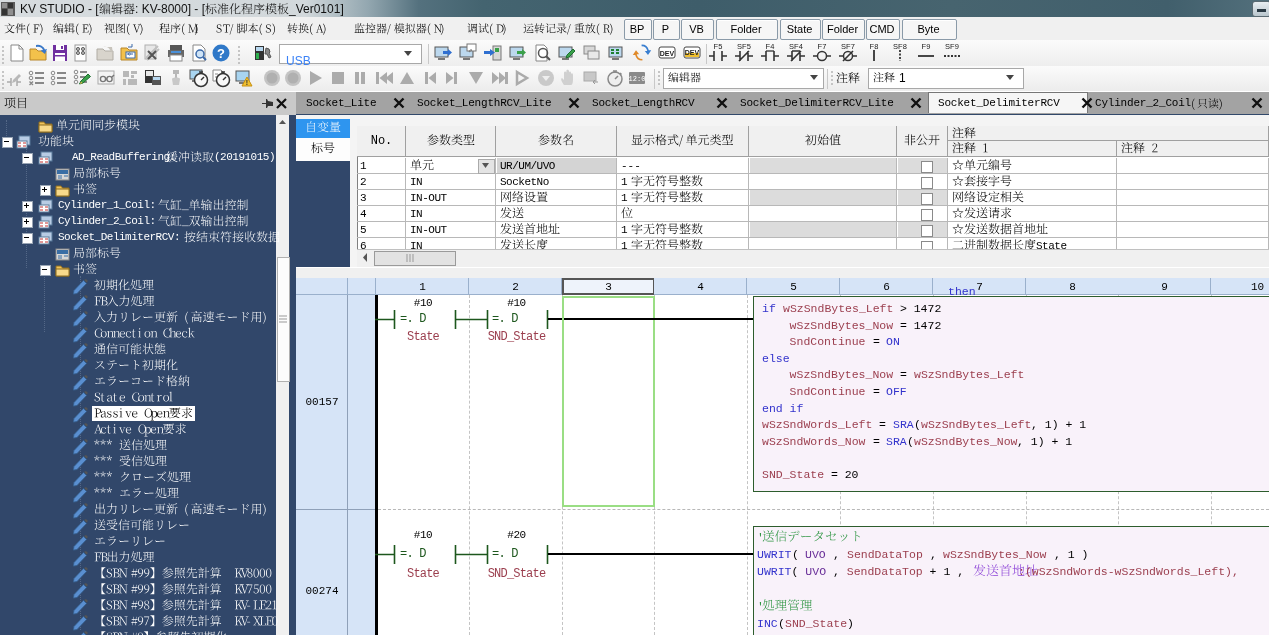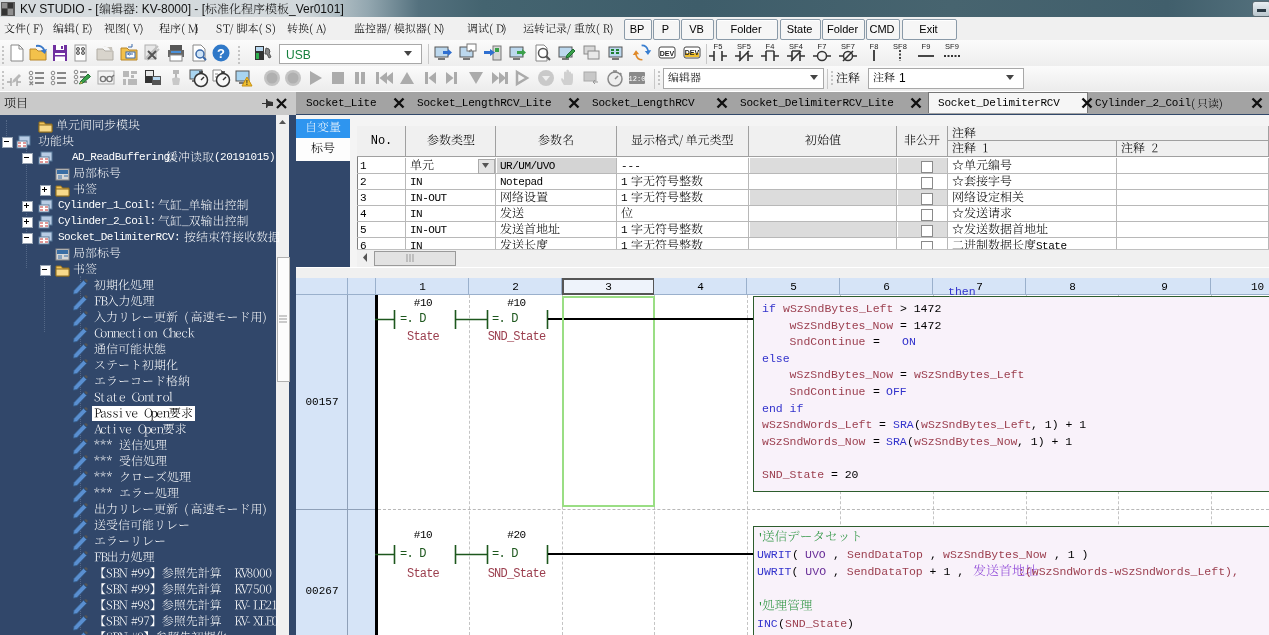--- a/index.html
+++ b/index.html
@@ -315,21 +315,21 @@
 <div class="" style="position:absolute;left:681px;top:23px;width:31px;text-align:center;font:11px Liberation Sans;color:#000;">VB</div>
 <div style="position:absolute;left:716px;top:19px;width:60px;height:19px;background:#f6f6f6;border:1px solid #8a9aa8;border-radius:2px;box-shadow:inset 0 1px 0 #fff;"></div>
 <div class="" style="position:absolute;left:716px;top:23px;width:60px;text-align:center;font:11px Liberation Sans;color:#000;">Folder</div>
 <div style="position:absolute;left:780px;top:19px;width:39px;height:19px;background:#f6f6f6;border:1px solid #8a9aa8;border-radius:2px;box-shadow:inset 0 1px 0 #fff;"></div>
 <div class="" style="position:absolute;left:780px;top:23px;width:39px;text-align:center;font:11px Liberation Sans;color:#000;">State</div>
 <div style="position:absolute;left:822px;top:19px;width:41px;height:19px;background:#f6f6f6;border:1px solid #8a9aa8;border-radius:2px;box-shadow:inset 0 1px 0 #fff;"></div>
 <div class="" style="position:absolute;left:822px;top:23px;width:41px;text-align:center;font:11px Liberation Sans;color:#000;">Folder</div>
 <div style="position:absolute;left:866px;top:19px;width:32px;height:19px;background:#f6f6f6;border:1px solid #8a9aa8;border-radius:2px;box-shadow:inset 0 1px 0 #fff;"></div>
 <div class="" style="position:absolute;left:866px;top:23px;width:32px;text-align:center;font:11px Liberation Sans;color:#000;">CMD</div>
 <div style="position:absolute;left:902px;top:19px;width:53px;height:19px;background:#f6f6f6;border:1px solid #8a9aa8;border-radius:2px;box-shadow:inset 0 1px 0 #fff;"></div>
-<div class="" style="position:absolute;left:902px;top:23px;width:53px;text-align:center;font:11px Liberation Sans;color:#000;">Exit</div>
+<div class="" style="position:absolute;left:902px;top:23px;width:53px;text-align:center;font:11px Liberation Sans;color:#000;">Byte</div>
 <div style="position:absolute;left:0px;top:40px;width:1269px;height:26px;background:linear-gradient(180deg,#fbfbfb,#eeeeee);"></div>
 <div style="position:absolute;left:0px;top:66px;width:1269px;height:25px;background:linear-gradient(180deg,#fbfbfb,#ececec);border-bottom:1px solid #d0d0d0;"></div>
 <div style="position:absolute;left:0;top:91px;width:1269px;height:1px;background:#ffffff;"></div>
 <svg style="position:absolute;left:1px;top:44px" width="4" height="20">
     <circle cx="2" cy="3" r="1" fill="#b5b5b5"></circle>
     <circle cx="2" cy="7" r="1" fill="#b5b5b5"></circle>
     <circle cx="2" cy="11" r="1" fill="#b5b5b5"></circle>
     <circle cx="2" cy="15" r="1" fill="#b5b5b5"></circle>
     <circle cx="2" cy="19" r="1" fill="#b5b5b5"></circle>
   </svg>
@@ -401,21 +401,21 @@
     <circle cx="2" cy="15" r="1" fill="#b5b5b5"></circle>
     <circle cx="2" cy="19" r="1" fill="#b5b5b5"></circle>
   </svg>
 <svg style="position:absolute;left:253px;top:43px" width="20" height="20" viewBox="0 0 20 20">
     <rect x="2" y="3" width="9" height="14" fill="#333"></rect>
     <rect x="3" y="4" width="7" height="4" fill="#b8d8f0"></rect>
     <rect x="3" y="10" width="3" height="6" fill="#2faf4f"></rect>
     <path d="M13 5a4 4 0 0 1 4 4l-1 1 2 4-2 1-2-4h-2z" fill="#888" stroke="#555"></path>
   </svg>
 <div style="position:absolute;left:279px;top:44px;width:141px;height:18px;background:#fff;border:1px solid #a8a8a8;"></div>
-<div class="" style="position:absolute;left:286px;top:48px;font:12px Liberation Sans;color:#15803d;">USB</div>
+<div class="" style="position:absolute;left:286px;top:54px;font:12px Liberation Sans;color:#3b82f6;">USB</div>
 <svg style="position:absolute;left:404px;top:51px" width="8" height="5">
     <path d="M0 0h8l-4 5z" fill="#444"></path>
   </svg>
 <div style="position:absolute;left:428px;top:44px;width:1px;height:20px;background:#c8c8c8;"></div>
 <svg style="position:absolute;left:433px;top:43px" width="20" height="20" viewBox="0 0 20 20">
     <rect x="2" y="4" width="13" height="10" fill="#bcd8ee" stroke="#555"></rect>
     <rect x="5" y="15" width="7" height="2" fill="#777"></rect>
     <path d="M10 8h5v-2l4 3.5-4 3.5v-2h-5z" fill="#2f6fd0"></path>
   </svg>
 <svg style="position:absolute;left:458px;top:43px" width="20" height="20" viewBox="0 0 20 20">
@@ -1367,21 +1367,21 @@
     <div style="position:absolute;left:0px;top:17px;width:49px;height:16px;border-right:1px solid #b8b8b8;border-bottom:1px solid #b8b8b8;box-sizing:border-box;"></div>
     <div style="position:absolute;left:49px;top:17px;width:90px;height:16px;border-right:1px solid #b8b8b8;border-bottom:1px solid #b8b8b8;box-sizing:border-box;"></div>
     <div style="position:absolute;left:139px;top:17px;width:121px;height:16px;border-right:1px solid #b8b8b8;border-bottom:1px solid #b8b8b8;box-sizing:border-box;"></div>
     <div style="position:absolute;left:260px;top:17px;width:132px;height:16px;border-right:1px solid #b8b8b8;border-bottom:1px solid #b8b8b8;box-sizing:border-box;"></div>
     <div style="position:absolute;left:392px;top:17px;width:148px;height:16px;border-right:1px solid #b8b8b8;border-bottom:1px solid #b8b8b8;box-sizing:border-box;"></div>
     <div style="position:absolute;left:540px;top:17px;width:51px;height:16px;border-right:1px solid #b8b8b8;border-bottom:1px solid #b8b8b8;box-sizing:border-box;"></div>
     <div style="position:absolute;left:591px;top:17px;width:169px;height:16px;border-right:1px solid #b8b8b8;border-bottom:1px solid #b8b8b8;box-sizing:border-box;"></div>
     <div style="position:absolute;left:760px;top:17px;width:152px;height:16px;border-right:1px solid #b8b8b8;border-bottom:1px solid #b8b8b8;box-sizing:border-box;"></div>
     <div style="position:absolute;left:3px;top:19px;font:11px Liberation Mono;color:#000;">2</div>
     <div style="position:absolute;left:53px;top:19px;font:11px Liberation Mono;color:#000;letter-spacing:-0.5px;">IN</div>
-    <div style="position:absolute;left:143px;top:19px;font:11px Liberation Mono;color:#000;letter-spacing:-0.5px;">Notepad</div>
+    <div style="position:absolute;left:143px;top:19px;font:11px Liberation Mono;color:#000;letter-spacing:-0.5px;">SocketNo</div>
     <div style="position:absolute;left:264px;top:19px;font:11px Liberation Mono;color:#000;">1</div>
     <svg style="position:absolute;left:274px;top:18px;" width="73" height="15" viewBox="0 0 73 15" fill="#000">
       <use href="#g167" transform="translate(0.0 10.3) scale(0.012 -0.012)"></use>
       <use href="#g168" transform="translate(12.0 10.3) scale(0.012 -0.012)"></use>
       <use href="#g73" transform="translate(24.0 10.3) scale(0.012 -0.012)"></use>
       <use href="#g60" transform="translate(36.0 10.3) scale(0.012 -0.012)"></use>
       <use href="#g169" transform="translate(48.0 10.3) scale(0.012 -0.012)"></use>
       <use href="#g76" transform="translate(60.0 10.3) scale(0.012 -0.012)"></use>
     </svg>
     <div style="position:absolute;left:564px;top:20px;width:10px;height:10px;background:#fff;border:1px solid #8a8a8a;"></div>
@@ -1559,21 +1559,21 @@
 <div class="" style="position:absolute;left:1026px;top:281px;width:93px;text-align:center;font:11px Liberation Mono;color:#000;">8</div>
 <div style="position:absolute;left:1118px;top:278px;width:93px;height:17px;background:#d6e4f7;border-right:1px solid #9ab0cc;border-bottom:1px solid #9ab0cc;box-sizing:border-box;"></div>
 <div class="" style="position:absolute;left:1118px;top:281px;width:93px;text-align:center;font:11px Liberation Mono;color:#000;">9</div>
 <div style="position:absolute;left:1211px;top:278px;width:93px;height:17px;background:#d6e4f7;border-right:1px solid #9ab0cc;border-bottom:1px solid #9ab0cc;box-sizing:border-box;"></div>
 <div class="" style="position:absolute;left:1211px;top:281px;width:93px;text-align:center;font:11px Liberation Mono;color:#000;">10</div>
 <div style="position:absolute;left:296px;top:295px;width:52px;height:215px;background:#d6e4f7;border-right:1px solid #8fa0b8;border-bottom:1px solid #8fa0b8;box-sizing:border-box;"></div>
 <div style="position:absolute;left:348px;top:295px;width:28px;height:215px;background:#d6e4f7;border-right:1px solid #8fa0b8;border-bottom:1px solid #8fa0b8;box-sizing:border-box;"></div>
 <div class="" style="position:absolute;left:296px;top:396px;width:52px;text-align:center;font:11px Liberation Mono;color:#000;">00157</div>
 <div style="position:absolute;left:296px;top:510px;width:52px;height:126px;background:#d6e4f7;border-right:1px solid #8fa0b8;border-bottom:1px solid #8fa0b8;box-sizing:border-box;"></div>
 <div style="position:absolute;left:348px;top:510px;width:28px;height:126px;background:#d6e4f7;border-right:1px solid #8fa0b8;border-bottom:1px solid #8fa0b8;box-sizing:border-box;"></div>
-<div class="" style="position:absolute;left:296px;top:585px;width:52px;text-align:center;font:11px Liberation Mono;color:#000;">00267</div>
+<div class="" style="position:absolute;left:296px;top:585px;width:52px;text-align:center;font:11px Liberation Mono;color:#000;">00274</div>
 <div style="position:absolute;left:376px;top:295px;width:893px;height:340px;background:#fff;"></div>
 <div style="position:absolute;left:375px;top:295px;width:3px;height:340px;background:#000;"></div>
 <div style="position:absolute;left:469px;top:295px;width:1px;height:340px;border-left:1px dashed #c4c4c4;"></div>
 <div style="position:absolute;left:562px;top:295px;width:1px;height:340px;border-left:1px dashed #c4c4c4;"></div>
 <div style="position:absolute;left:654px;top:295px;width:1px;height:340px;border-left:1px dashed #c4c4c4;"></div>
 <div style="position:absolute;left:747px;top:295px;width:1px;height:340px;border-left:1px dashed #c4c4c4;"></div>
 <div style="position:absolute;left:840px;top:295px;width:1px;height:340px;border-left:1px dashed #c4c4c4;"></div>
 <div style="position:absolute;left:933px;top:295px;width:1px;height:340px;border-left:1px dashed #c4c4c4;"></div>
 <div style="position:absolute;left:1026px;top:295px;width:1px;height:340px;border-left:1px dashed #c4c4c4;"></div>
 <div style="position:absolute;left:1118px;top:295px;width:1px;height:340px;border-left:1px dashed #c4c4c4;"></div>
@@ -1594,21 +1594,21 @@
 <div style="position:absolute;left:564px;top:318px;width:190px;height:2px;background:#000;"></div>
 <div style="position:absolute;left:753px;top:296px;width:537px;height:196px;background:#f9f2fa;border:1.5px solid #2d5d2d;box-sizing:border-box;"></div>
 <div class="" style="position:absolute;left:762px;top:302px;font:11.5px Liberation Mono;color:#3333cc;">if&nbsp;</div>
 <div class="" style="position:absolute;left:783px;top:302px;font:11.5px Liberation Mono;color:#9b3e4e;">wSzSndBytes_Left</div>
 <div class="" style="position:absolute;left:893px;top:302px;font:11.5px Liberation Mono;color:#000;">&nbsp;&gt;&nbsp;1472&nbsp;</div>
 <div class="" style="position:absolute;left:948px;top:285px;font:11.5px Liberation Mono;color:#3333cc;">then</div>
 <div class="" style="position:absolute;left:762px;top:319px;font:11.5px Liberation Mono;color:#9b3e4e;">&nbsp;&nbsp;&nbsp;&nbsp;wSzSndBytes_Now</div>
 <div class="" style="position:absolute;left:893px;top:319px;font:11.5px Liberation Mono;color:#000;">&nbsp;=&nbsp;1472</div>
 <div class="" style="position:absolute;left:762px;top:335px;font:11.5px Liberation Mono;color:#9b3e4e;">&nbsp;&nbsp;&nbsp;&nbsp;SndContinue</div>
 <div class="" style="position:absolute;left:866px;top:335px;font:11.5px Liberation Mono;color:#000;">&nbsp;=&nbsp;</div>
-<div class="" style="position:absolute;left:886px;top:335px;font:11.5px Liberation Mono;color:#3333cc;margin-left:16px;">ON</div>
+<div class="" style="position:absolute;left:886px;top:335px;font:11.5px Liberation Mono;color:#3333cc;">ON</div>
 <div class="" style="position:absolute;left:762px;top:352px;font:11.5px Liberation Mono;color:#3333cc;">else</div>
 <div class="" style="position:absolute;left:762px;top:368px;font:11.5px Liberation Mono;color:#9b3e4e;">&nbsp;&nbsp;&nbsp;&nbsp;wSzSndBytes_Now</div>
 <div class="" style="position:absolute;left:893px;top:368px;font:11.5px Liberation Mono;color:#000;">&nbsp;=&nbsp;</div>
 <div class="" style="position:absolute;left:914px;top:368px;font:11.5px Liberation Mono;color:#9b3e4e;">wSzSndBytes_Left</div>
 <div class="" style="position:absolute;left:762px;top:385px;font:11.5px Liberation Mono;color:#9b3e4e;">&nbsp;&nbsp;&nbsp;&nbsp;SndContinue</div>
 <div class="" style="position:absolute;left:866px;top:385px;font:11.5px Liberation Mono;color:#000;">&nbsp;=&nbsp;</div>
 <div class="" style="position:absolute;left:886px;top:385px;font:11.5px Liberation Mono;color:#3333cc;">OFF</div>
 <div class="" style="position:absolute;left:762px;top:402px;font:11.5px Liberation Mono;color:#3333cc;">end&nbsp;if</div>
 <div class="" style="position:absolute;left:762px;top:418px;font:11.5px Liberation Mono;color:#9b3e4e;">wSzSndWords_Left</div>
 <div class="" style="position:absolute;left:872px;top:418px;font:11.5px Liberation Mono;color:#000;">&nbsp;=&nbsp;</div>

